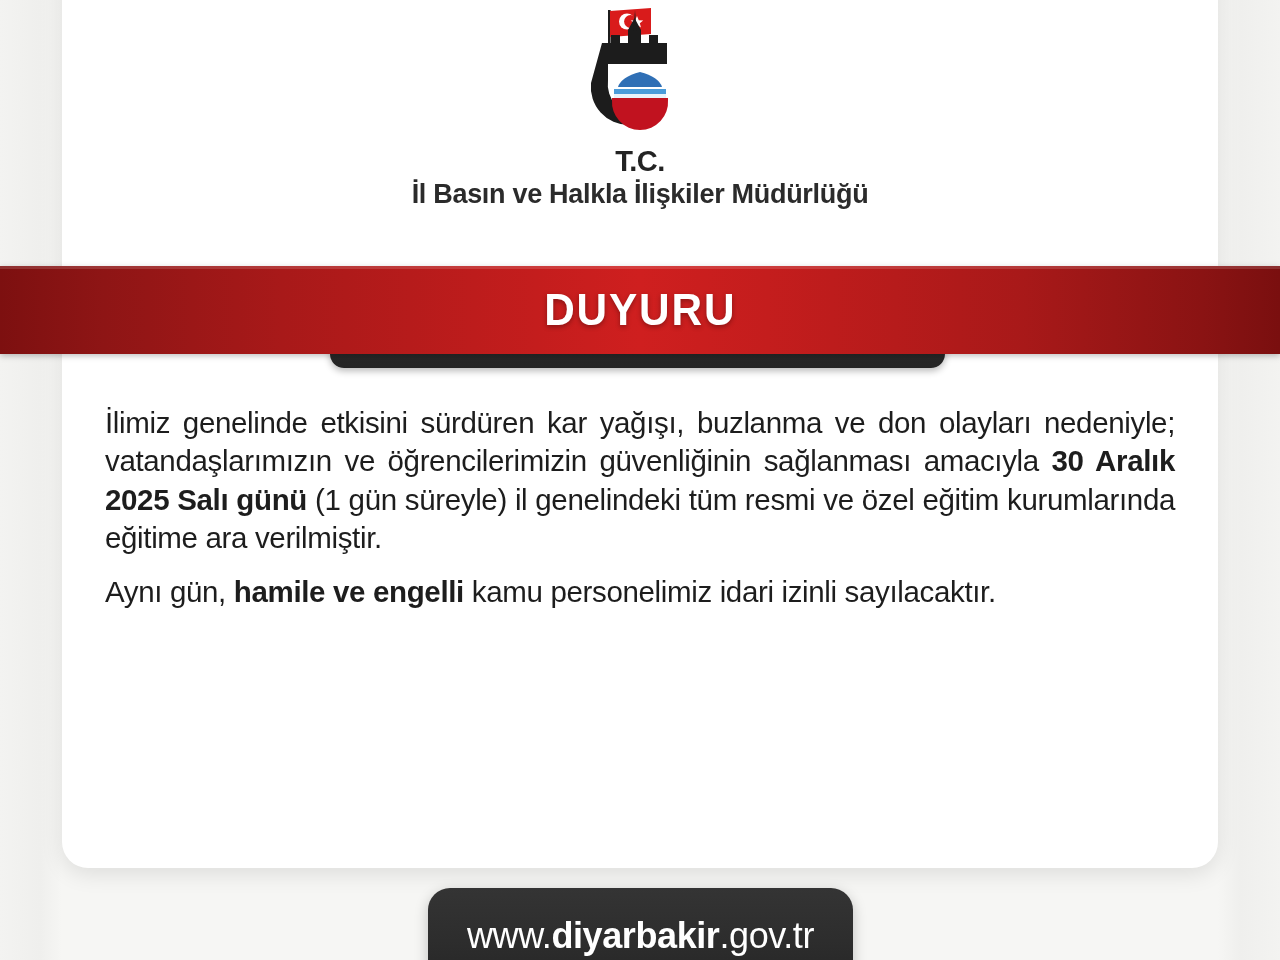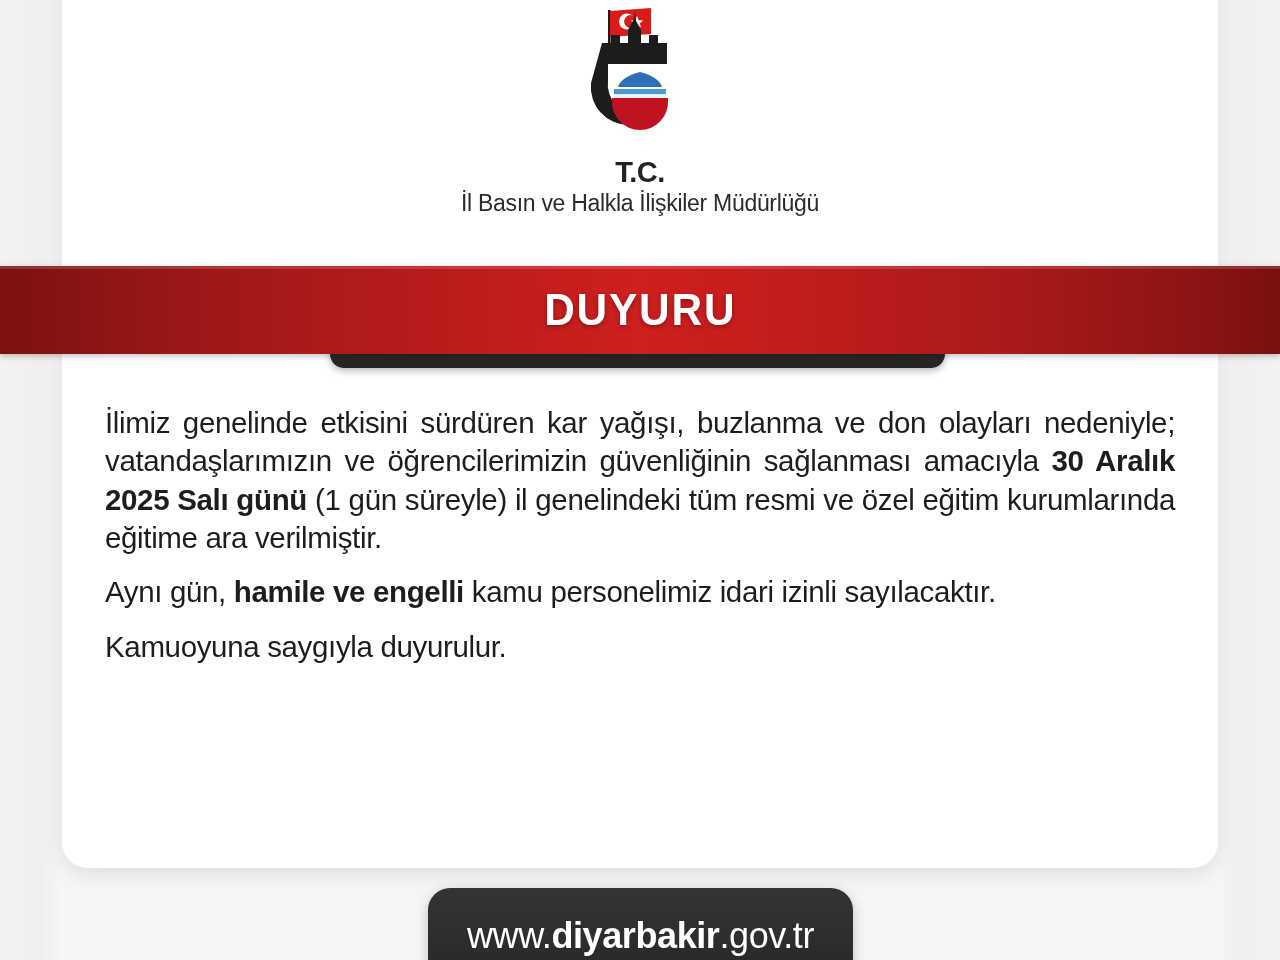--- a/index.html
+++ b/index.html
@@ -62,37 +62,37 @@
     display: block;
   }
 
   .tc-line {
     font-family: "Liberation Sans", sans-serif;
     font-weight: bold;
     font-size: 29px;
     letter-spacing: -0.5px;
     color: #232323;
     line-height: 1;
-    margin-top: 14px;
+    margin-top: 3px;
   }
 
   .org-line {
     font-family: "Liberation Sans", sans-serif;
     font-weight: bold;
     font-size: 40px;
     letter-spacing: -0.5px;
     color: #232323;
     line-height: 1.04;
     margin-top: 1px;
   }
 
   .dept-line {
     font-family: "Liberation Sans", sans-serif;
-    font-weight: normal;
-    font-size: 23px;
+    font-weight: bold;
+    font-size: 27px;
     letter-spacing: -0.3px;
     color: #2b2b2b;
     line-height: 1.1;
     margin-top: 4px;
     text-align: right;
   }
 
   
   .dark-plate {
     position: absolute;
@@ -245,18 +245,17 @@
   <span class="banner-title">DUYURU</span>
 </div>
 
 <div class="content">
 
   <p class="para"><span>İlimiz genelinde etkisini sürdüren kar yağışı, buzlanma ve don olayları nedeniyle; vatandaşlarımızın ve öğrencilerimizin güvenliğinin sağlanması amacıyla </span><b>30 Aralık 2025 Salı günü</b><span> (1 gün süreyle) il genelindeki tüm resmi ve özel eğitim kurumlarında eğitime ara verilmiştir.</span></p>
 
   <p class="para"><span>Aynı gün, </span><b>hamile ve engelli</b><span> kamu personelimiz idari izinli sayılacaktır.</span></p>
 
 
-  <p class="para last-flush">Kamuoyuna saygıyla duyurulur.</p>
 </div>
 
 <div class="footer-pill">
   <span class="footer-url"><span>www.</span><span class="bold">diyarbakir</span><span>.gov.tr</span></span>
 </div>
 
 </body></html>

